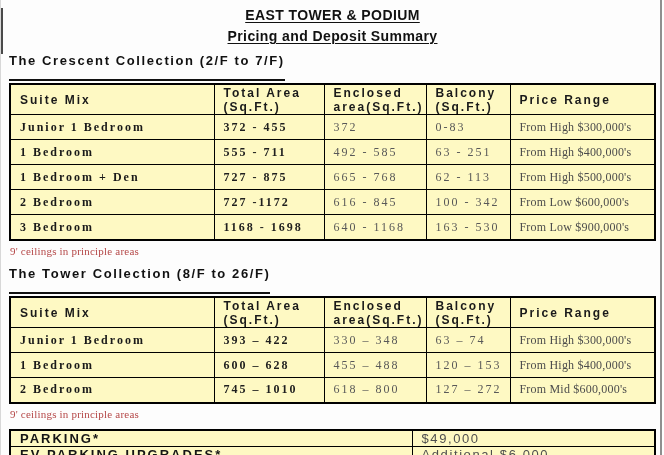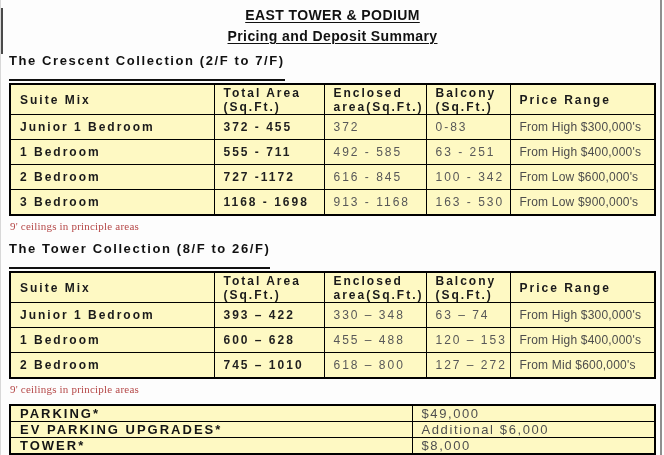--- a/index.html
+++ b/index.html
@@ -59,21 +59,21 @@
   }
   table.suites thead th {
     height: 30px;
     font-size: 12px; font-weight: bold; color: #1a1a1a;
     letter-spacing: 2px;
     white-space: pre-line;
     line-height: 1.18;
     padding-top: 1px;
   }
   table.tower thead th { height: 28px; }
-  table.suites tbody td { height: 25px; font-size: 12px; }
+  table.suites tbody td { height: 25px; font-size: 12px; font-family: Liberation Serif, serif; }
   .col-suite { width: 204px; }
   .col-total { width: 110px; }
   .col-enclosed { width: 102px; }
   .col-balcony { width: 84px; }
   .col-price { width: 145px; }
   td.cell-suite { font-weight: bold; color: #1a1a1a; letter-spacing: 2px; }
   td.cell-total { font-weight: bold; color: #1f1f1f; letter-spacing: 2px; }
   td.cell-enclosed, td.cell-balcony { color: #585858; letter-spacing: 2px; }
   td.cell-price { color: #4c4c4c; letter-spacing: 0.2px; }
   .red-note {
@@ -132,30 +132,37 @@
         <td class="cell-price">From High $300,000's</td>
       </tr>
       <tr>
         <td class="cell-suite">1 Bedroom</td>
         <td class="cell-total">555 - 711</td>
         <td class="cell-enclosed">492 - 585</td>
         <td class="cell-balcony">63 - 251</td>
         <td class="cell-price">From High $400,000's</td>
       </tr>
       <tr>
+        <td class="cell-suite">1 Bedroom + Den</td>
+        <td class="cell-total">727 - 875</td>
+        <td class="cell-enclosed">665 - 768</td>
+        <td class="cell-balcony">62 - 113</td>
+        <td class="cell-price">From High $500,000's</td>
+      </tr>
+      <tr>
         <td class="cell-suite">2 Bedroom</td>
         <td class="cell-total">727 -1172</td>
         <td class="cell-enclosed">616 - 845</td>
         <td class="cell-balcony">100 - 342</td>
         <td class="cell-price">From Low $600,000's</td>
       </tr>
       <tr>
         <td class="cell-suite">3 Bedroom</td>
         <td class="cell-total">1168 - 1698</td>
-        <td class="cell-enclosed">913 - 1168</td>
+        <td class="cell-enclosed">640 - 1168</td>
         <td class="cell-balcony">163 - 530</td>
         <td class="cell-price">From Low $900,000's</td>
       </tr>
     </tbody>
   </table>
   <div class="red-note">9' ceilings in principle areas</div>
 
   
   <div class="section-heading heading-tower">The Tower Collection (8/F to 26/F)</div>
   <table class="suites tower">

